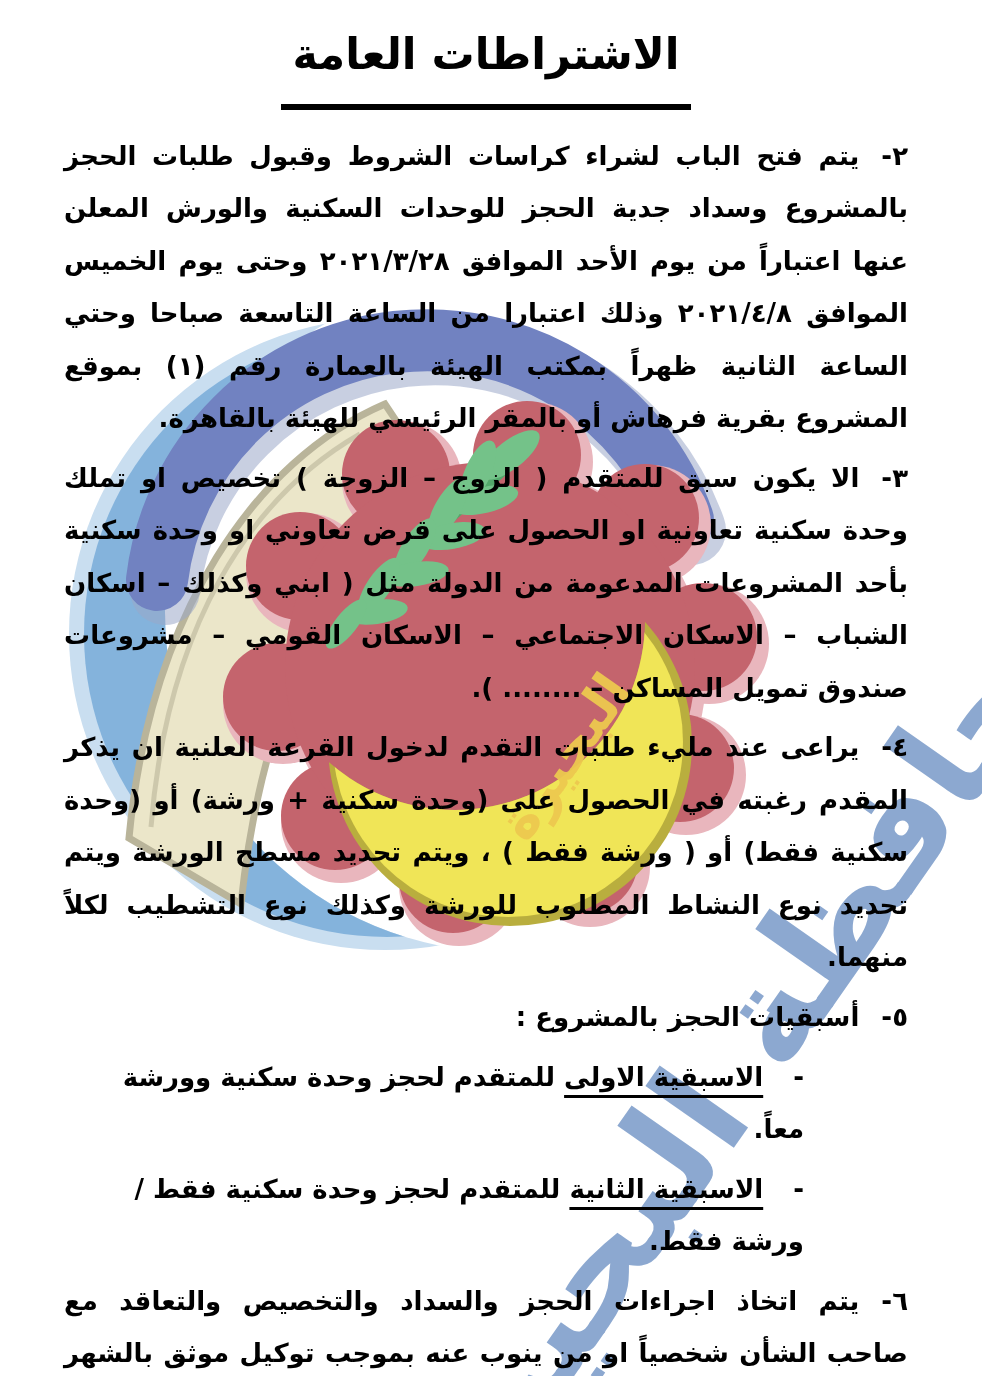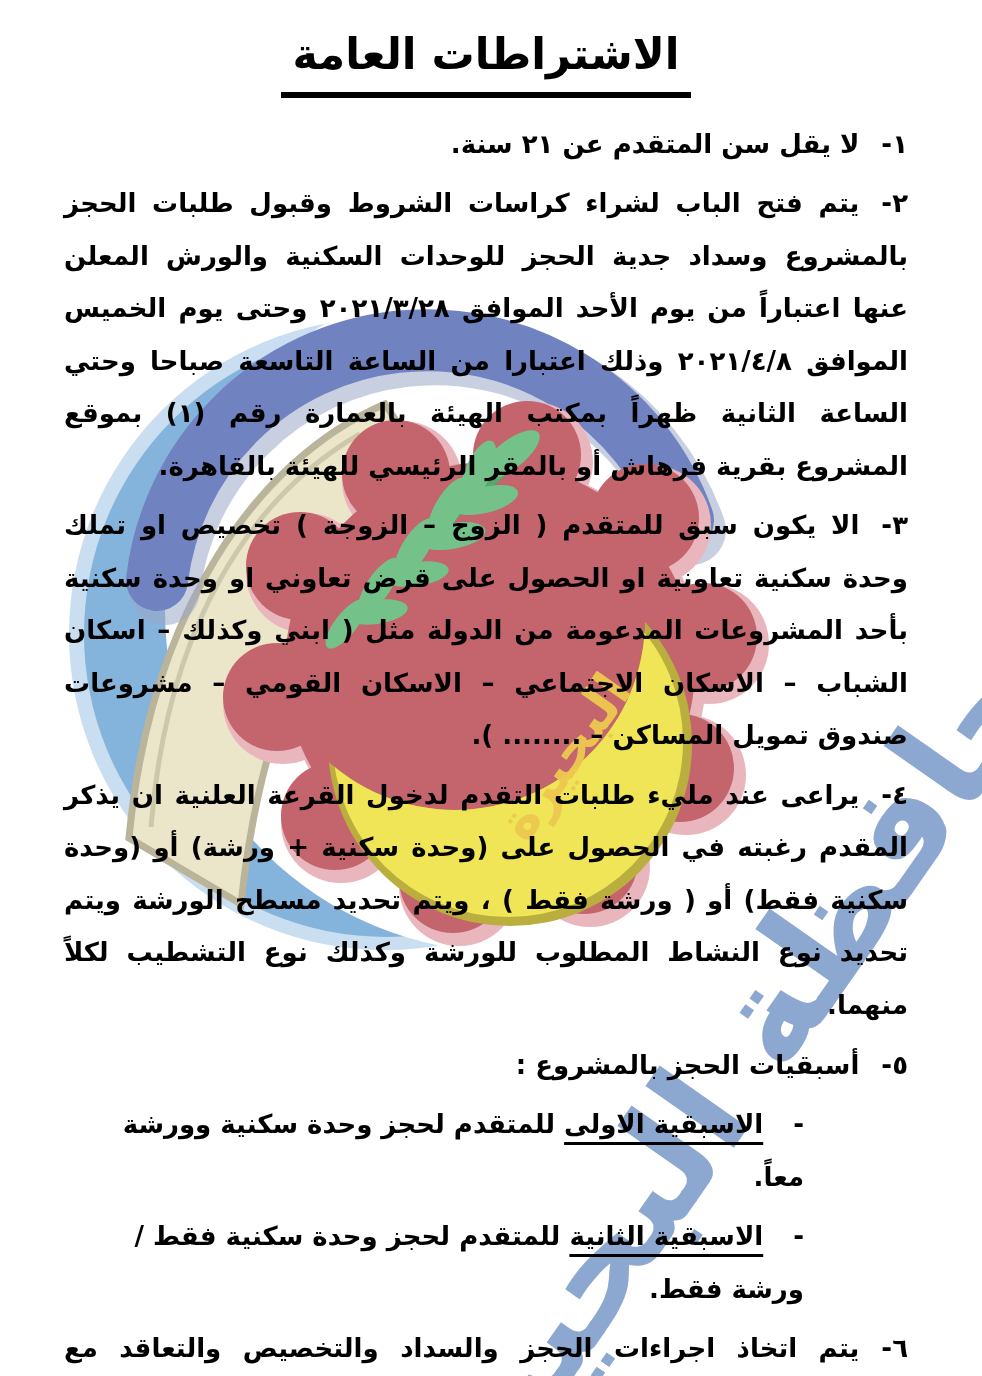--- a/index.html
+++ b/index.html
@@ -31,21 +31,21 @@
 
   
   .content{
     position:absolute;inset:0;z-index:2;
     padding:28px 74px 0 64px;
     direction:rtl;color:#000;
   }
   h1.title{text-align:center;margin:0 0 20px 0;}
   h1.title .title-text{
     display:inline-block;font-size:43px;font-weight:bold;line-height:1.25;
-    border-bottom:6px solid #000;padding:0 12px 10px 12px;
+    border-bottom:6px solid #000;padding:0 12px 22px 12px;
   }
   .item{
     font-size:26px;font-weight:bold;line-height:2.02;
     text-align:justify;text-justify:inter-word;
     margin:0 0 7px 0;
   }
   .item .num{white-space:nowrap;margin-left:22px;}
   .sub{
     font-size:26px;font-weight:bold;line-height:2.02;
     text-align:right;margin:0 104px 7px 0;
@@ -144,23 +144,20 @@
   <div class="callig" style="color: rgb(116, 150, 198);">محافظة البحيرة</div>
 
   <div class="gear-label" style="color: rgb(237, 201, 79);">البحيرة</div>
 
   <div class="content">
     <h1 class="title">
       <span class="title-text">الاشتراطات العامة</span>
     </h1>
     <div id="items">
         <div class="item">
-    <span class="num">١-</span><span class="txt">لا يقل سن المتقدم عن ٢١ سنة.</span>
-  </div>
-        <div class="item">
     <span class="num">٢-</span><span class="txt">يتم فتح الباب لشراء كراسات الشروط وقبول طلبات الحجز بالمشروع وسداد جدية الحجز للوحدات السكنية والورش المعلن عنها اعتباراً من يوم الأحد الموافق ٢٠٢١/٣/٢٨ وحتى يوم الخميس الموافق ٢٠٢١/٤/٨ وذلك اعتبارا من الساعة التاسعة صباحا وحتي الساعة الثانية ظهراً بمكتب الهيئة بالعمارة رقم (١) بموقع المشروع بقرية فرهاش أو بالمقر الرئيسي للهيئة بالقاهرة.</span>
   </div>
         <div class="item">
     <span class="num">٣-</span><span class="txt">الا يكون سبق للمتقدم ( الزوج – الزوجة ) تخصيص او تملك وحدة سكنية تعاونية او الحصول على قرض تعاوني او وحدة سكنية بأحد المشروعات المدعومة من الدولة مثل ( ابني وكذلك – اسكان الشباب – الاسكان الاجتماعي – الاسكان القومي – مشروعات صندوق تمويل المساكن – ........ ).</span>
   </div>
         <div class="item">
     <span class="num">٤-</span><span class="txt">يراعى عند مليء طلبات التقدم لدخول القرعة العلنية ان يذكر المقدم رغبته في الحصول على (وحدة سكنية + ورشة) أو (وحدة سكنية فقط) أو ( ورشة فقط ) ، ويتم تحديد مسطح الورشة ويتم تحديد نوع النشاط المطلوب للورشة وكذلك نوع التشطيب لكلاً منهما.</span>
   </div>
         <div class="item">
     <span class="num">٥-</span><span class="txt">أسبقيات الحجز بالمشروع :</span>

